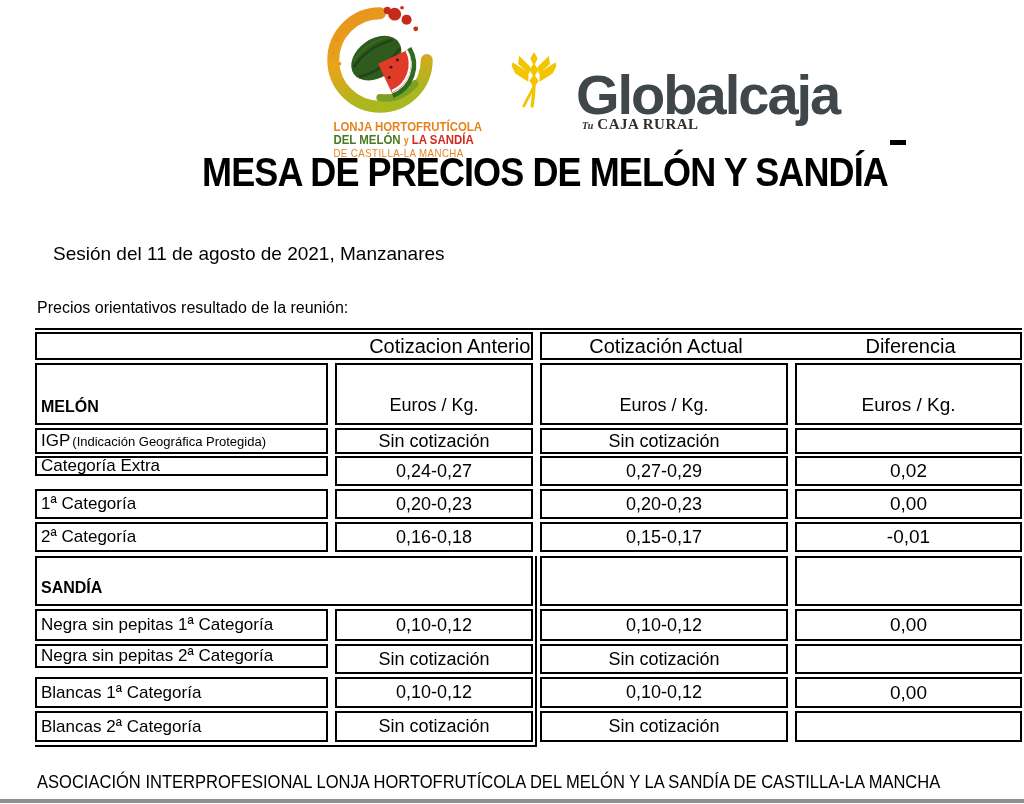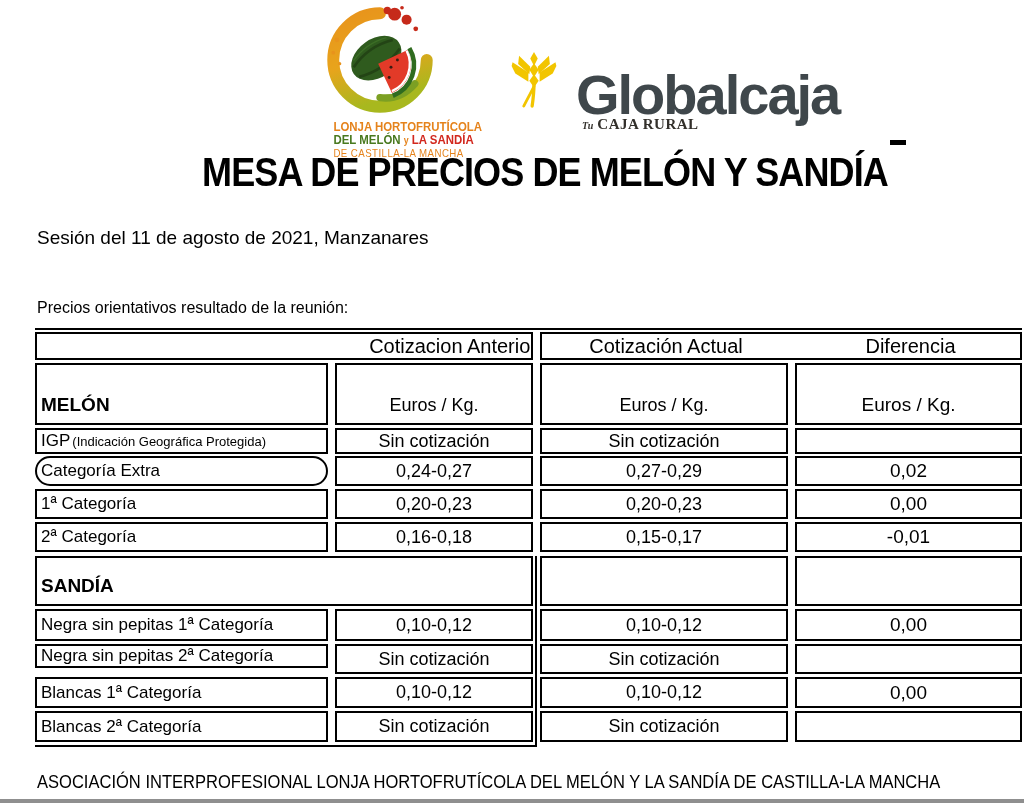--- a/index.html
+++ b/index.html
@@ -31,21 +31,21 @@
 
   
   .price-table{left:35px;top:332px;width:987px;height:424px;}
   .cell{position:absolute;box-sizing:border-box;border:2px solid #000;background:#fff;display:flex;align-items:center;}
   .c-label{left:0;width:293px;padding-left:4px;font-size:17px;}
   .c-label .note{font-size:13px;margin-left:2px;}
   .c-wide{left:0;width:498px;padding-left:4px;}
   .c-prev{left:300px;width:198px;justify-content:center;font-size:18px;}
   .c-cur{left:505px;width:248px;justify-content:center;font-size:18px;}
   .c-dif{left:760px;width:227px;justify-content:center;font-size:19px;}
-  .bold{font-weight:bold;font-size:19px;}
+  .bold{font-weight:bold;font-size:16px;}
   .tall{align-items:flex-end;padding-bottom:7px;}
   .hdr{font-size:20px;}
   .hdr-left{left:0;width:498px;top:0;height:28px;overflow:hidden;justify-content:flex-end;}
   .hdr-left span{white-space:nowrap;margin-right:-6px;}
   .hdr-right{left:505px;width:482px;top:0;height:28px;padding:8px;}
   .hdr-right .seg-cur{position:absolute;left:0;width:248px;text-align:center;}
   .hdr-right .seg-dif{position:absolute;left:255px;width:227px;text-align:center;}
   .xline{position:absolute;background:#000;}
 
   
@@ -109,21 +109,21 @@
     </g>
     <path d="M28,60 Q30,46 30,36" stroke="#F2C500" stroke-width="3.5" fill="none" stroke-linecap="round"></path>
     <path d="M19,60 Q26,47 30,39" stroke="#F2C500" stroke-width="3" fill="none" stroke-linecap="round"></path>
   </svg>
 </div>
 <div class="abs gc-name" style="color:#3F474B;">Globalcaja</div>
 <div class="abs gc-tagline" style="color:#33302B;"><span class="tu">Tu</span><span class="cr">CAJA RURAL</span></div>
 <div class="abs artifact"></div>
 
 <h1 class="abs doc-title" style="margin:0;">MESA DE PRECIOS DE MELÓN Y SANDÍA</h1>
-<p class="abs session-line" style="margin:0;">Sesión del 11 de agosto de 2021, Manzanares</p>
+<p class="abs session-line" style="margin:16px;">Sesión del 11 de agosto de 2021, Manzanares</p>
 <p class="abs intro-line" style="margin:0;">Precios orientativos resultado de la reunión:</p>
 
 <div class="abs price-table">
 
   <div class="xline" style="left:0;top:-4px;width:987px;height:2px;"></div>
 
   <div class="cell hdr hdr-left">
     <span>Cotizacion Anterior</span>
   </div>
   <div class="cell hdr hdr-right">
@@ -139,21 +139,21 @@
   <div class="cell c-dif tall" style="top:31px;height:62px;">Euros / Kg.</div>
 
   <div class="cell c-label" style="top:96px;height:26px;">
     <span>IGP</span>
     <span class="note">(Indicación Geográfica Protegida)</span>
   </div>
   <div class="cell c-prev" style="top:96px;height:26px;">Sin cotización</div>
   <div class="cell c-cur" style="top:96px;height:26px;">Sin cotización</div>
   <div class="cell c-dif" style="top:96px;height:26px;"></div>
 
-  <div class="cell c-label" style="top:124px;height:30px;border-radius:15px;">Categoría Extra</div>
+  <div class="cell c-label" style="top:124px;height:20px;">Categoría Extra</div>
   <div class="cell c-prev" style="top:124px;height:30px;">0,24-0,27</div>
   <div class="cell c-cur" style="top:124px;height:30px;">0,27-0,29</div>
   <div class="cell c-dif" style="top:124px;height:30px;">0,02</div>
 
   <div class="cell c-label" style="top:157px;height:30px;">1ª Categoría</div>
   <div class="cell c-prev" style="top:157px;height:30px;">0,20-0,23</div>
   <div class="cell c-cur" style="top:157px;height:30px;">0,20-0,23</div>
   <div class="cell c-dif" style="top:157px;height:30px;">0,00</div>
 
   <div class="cell c-label" style="top:190px;height:30px;">2ª Categoría</div>

